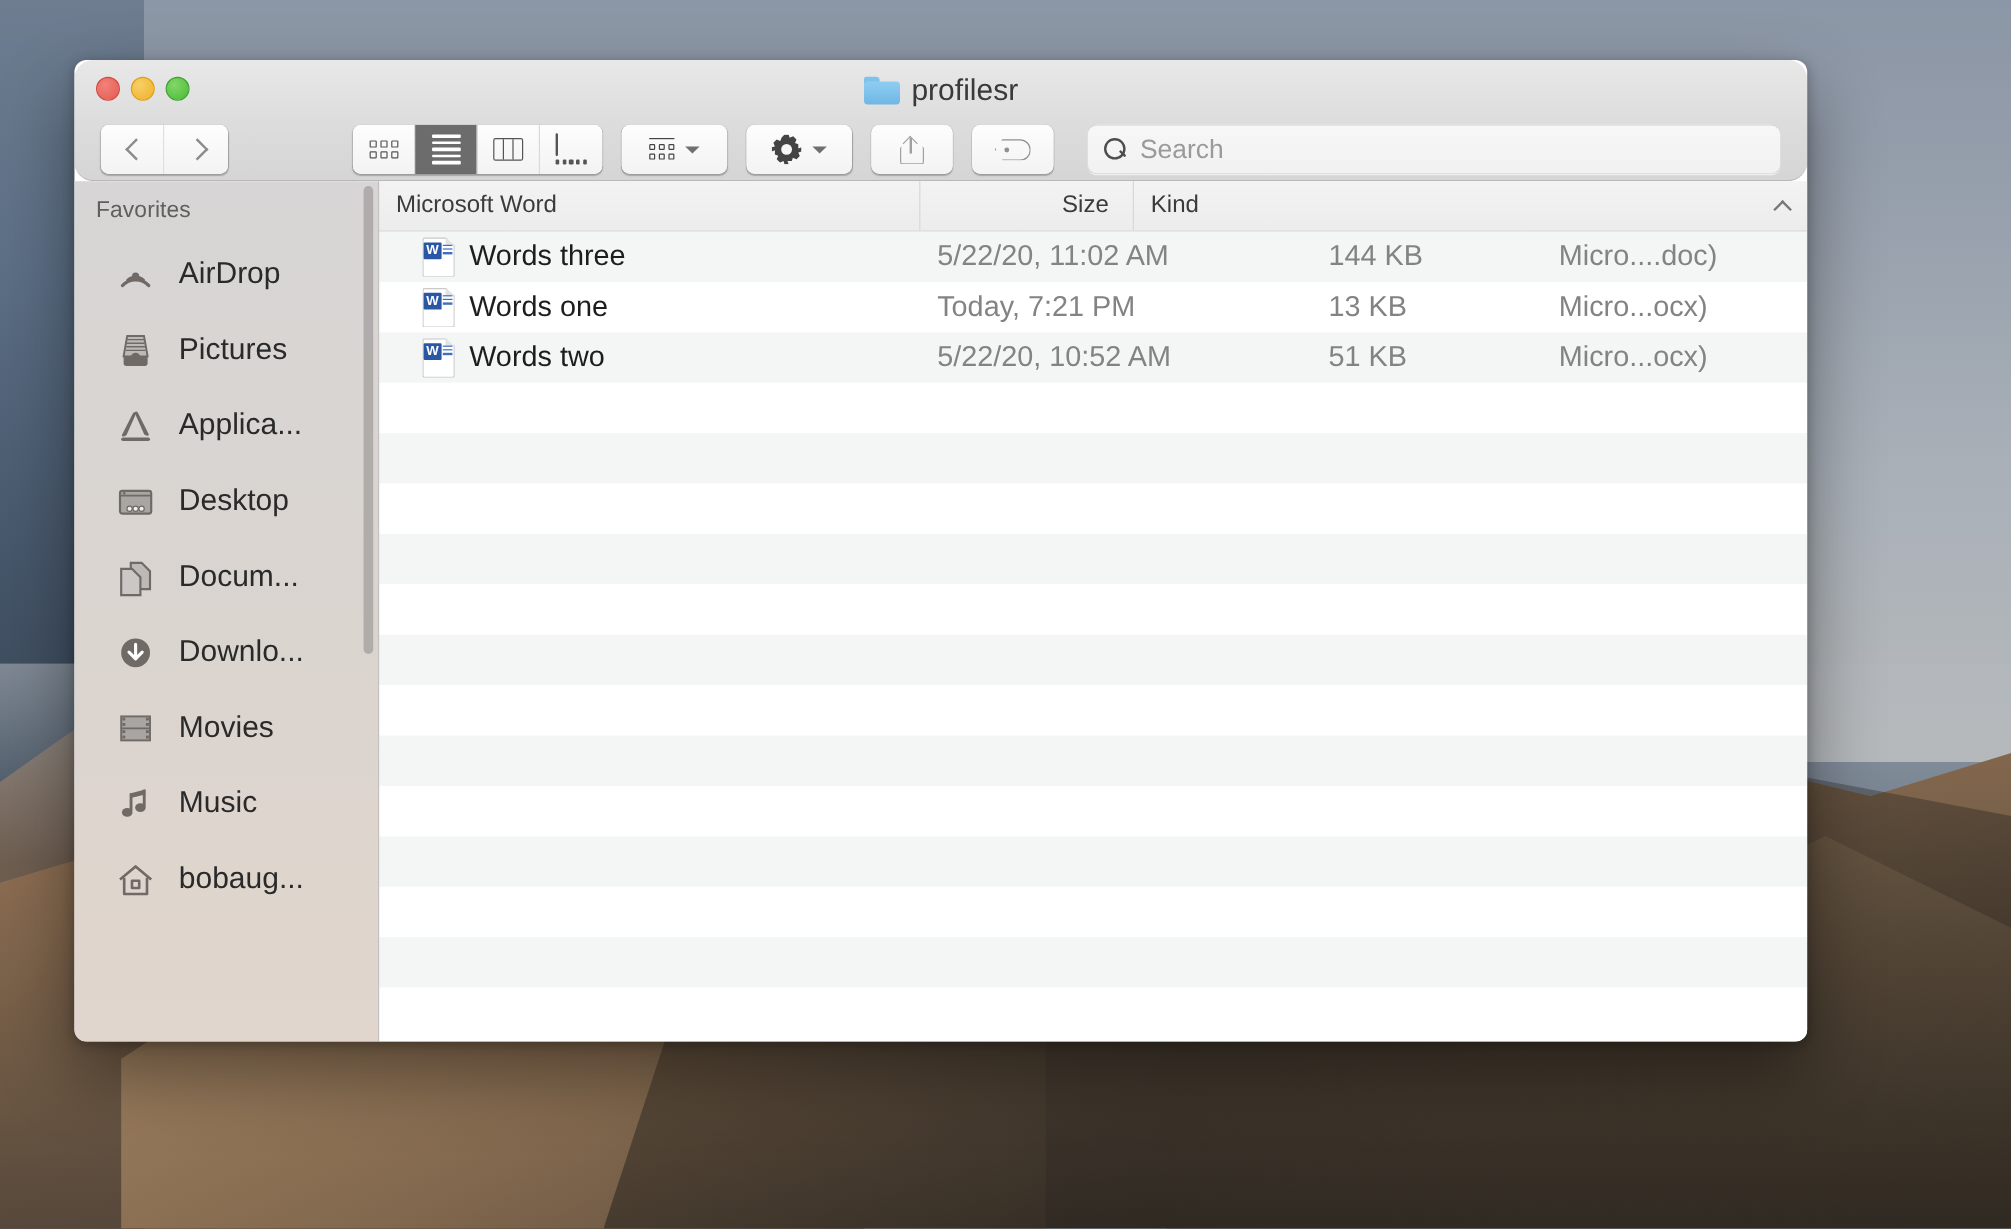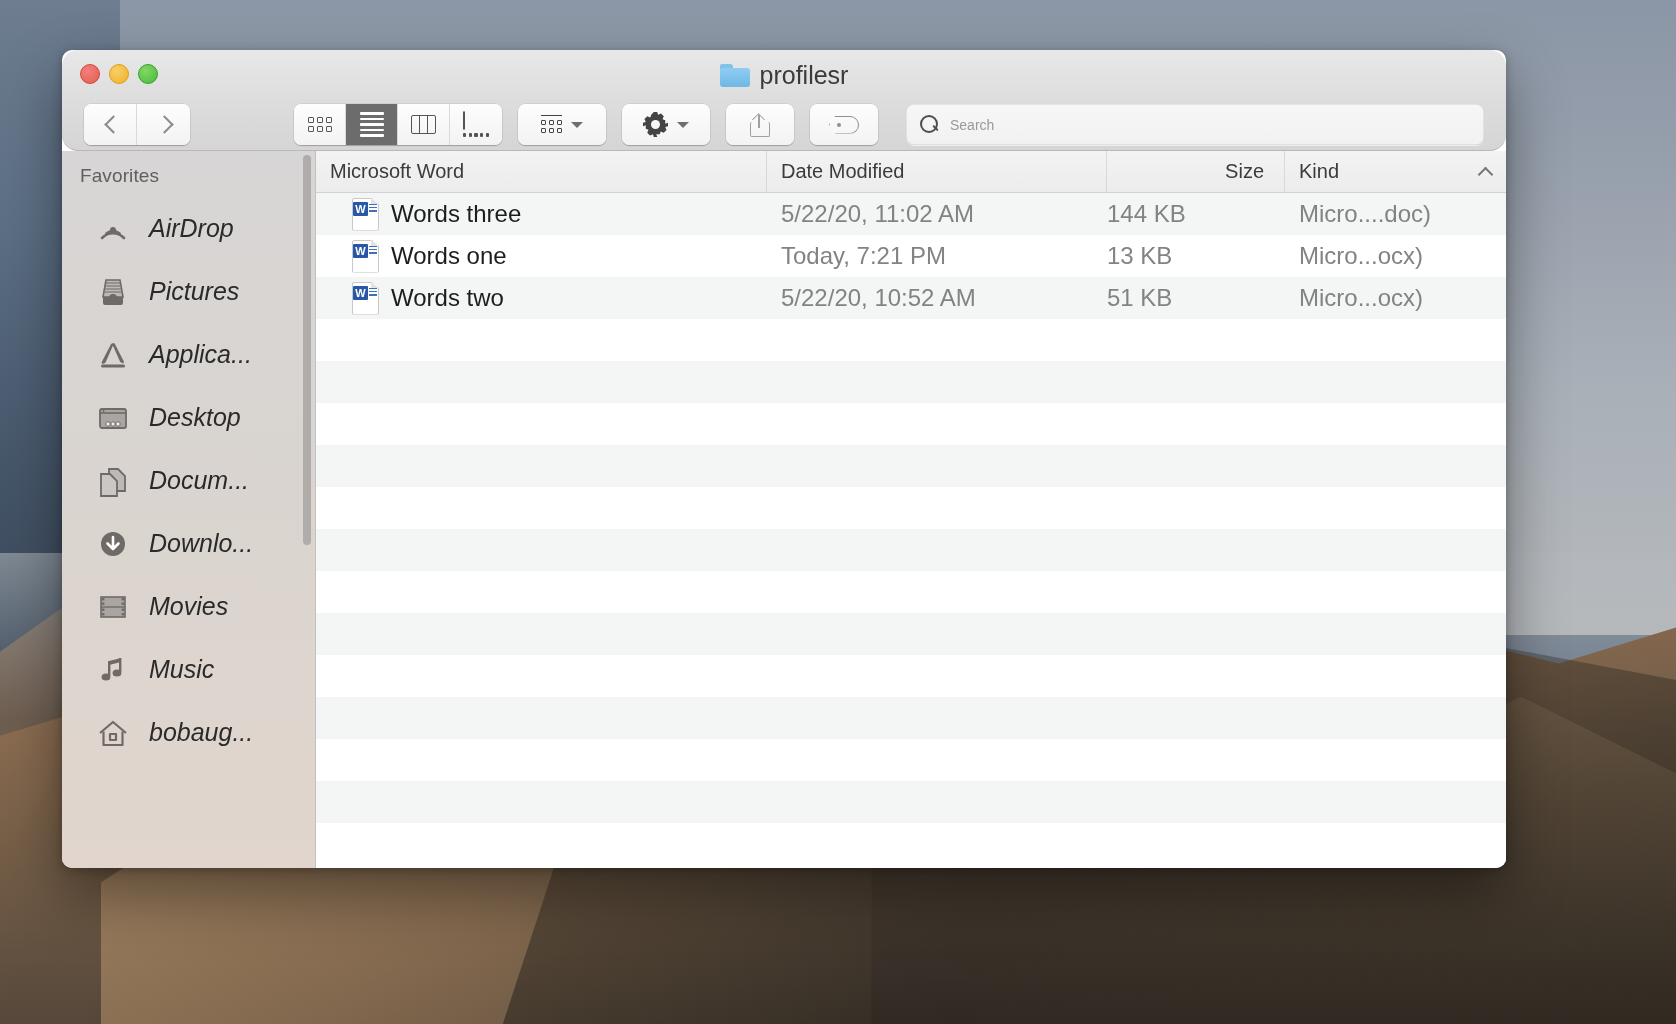--- a/index.html
+++ b/index.html
@@ -190,39 +190,39 @@
   }
   .search-ico { width: 19px; height: 19px; position: relative; flex: 0 0 auto; }
   .search-ico::before {
     content: ""; position: absolute; left: 0; top: 0; width: 14px; height: 14px;
     border: 2px solid #4d4d4d; border-radius: 50%;
   }
   .search-ico::after {
     content: ""; position: absolute; left: 12px; top: 12px; width: 7px; height: 2px;
     background: #4d4d4d; transform: rotate(45deg); border-radius: 1px;
   }
-  .search-ph { font-size: 14px; color: #9a9a9a; }
+  .search-ph { font-size: 22px; color: #9a9a9a; }
 
   
   .wbody { flex: 1; display: flex; min-height: 0; }
 
   .sidebar {
     width: 254px; flex: 0 0 auto;
     background: linear-gradient(180deg, rgba(214,212,212,0.97) 0%, rgba(216,211,206,0.97) 45%, rgba(224,212,203,0.97) 100%);
     border-right: 1px solid #c3c0bd;
     padding-top: 14px;
     position: relative;
     overflow: hidden;
   }
   .sb-head {
     font-size: 19px; color: #5f5f5f; padding: 0 0 10px 18px; letter-spacing: .1px;
   }
   .sb-item {
     height: 63px; display: flex; align-items: center; gap: 16px; padding-left: 31px;
-    font-size: 25px; color: #2a2a2a; cursor: default; font-style: italic;
+    font-size: 25px; color: #2a2a2a; cursor: default;
   }
   .sb-ico { width: 40px; height: 40px; flex: 0 0 auto; position: relative; color: #6f6a66; }
   .sb-ico svg { display: block; width: 40px; height: 40px; }
   .sb-label { white-space: nowrap; }
 
   .sb-scroll {
     position: absolute; right: 4px; top: 4px; width: 8px; height: 390px;
     background: #a8a5a3; border-radius: 4px; opacity: .85;
   }
 
@@ -525,23 +525,20 @@
       </div>
 
       <div class="sb-scroll"></div>
     </div>
 
     <div class="filelist">
 
       <div class="headrow">
         <div class="hcell name">
           <span>Microsoft Word</span>
-        </div>
-        <div class="hcell date">
-          <span>Date Modified</span>
         </div>
         <div class="hcell size">
           <span>Size</span>
         </div>
         <div class="hcell kind">
           <span>Kind</span>
           <span class="sort-caret"></span>
         </div>
       </div>
 

